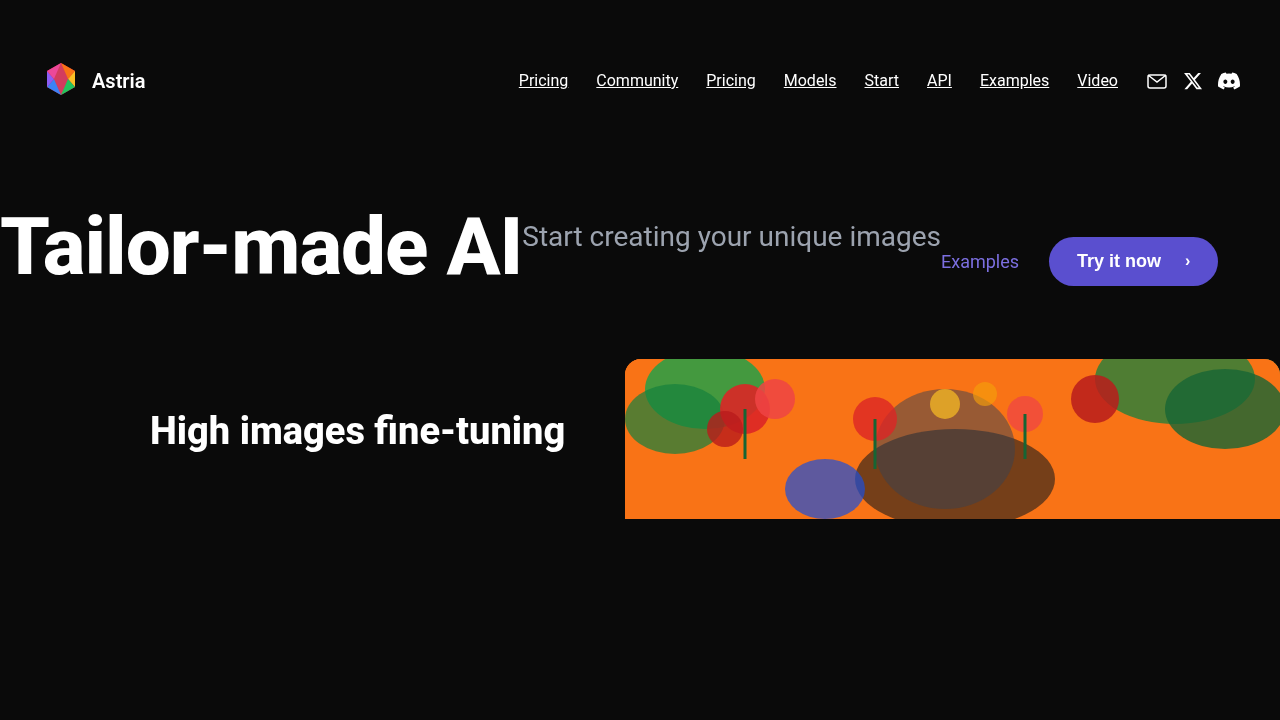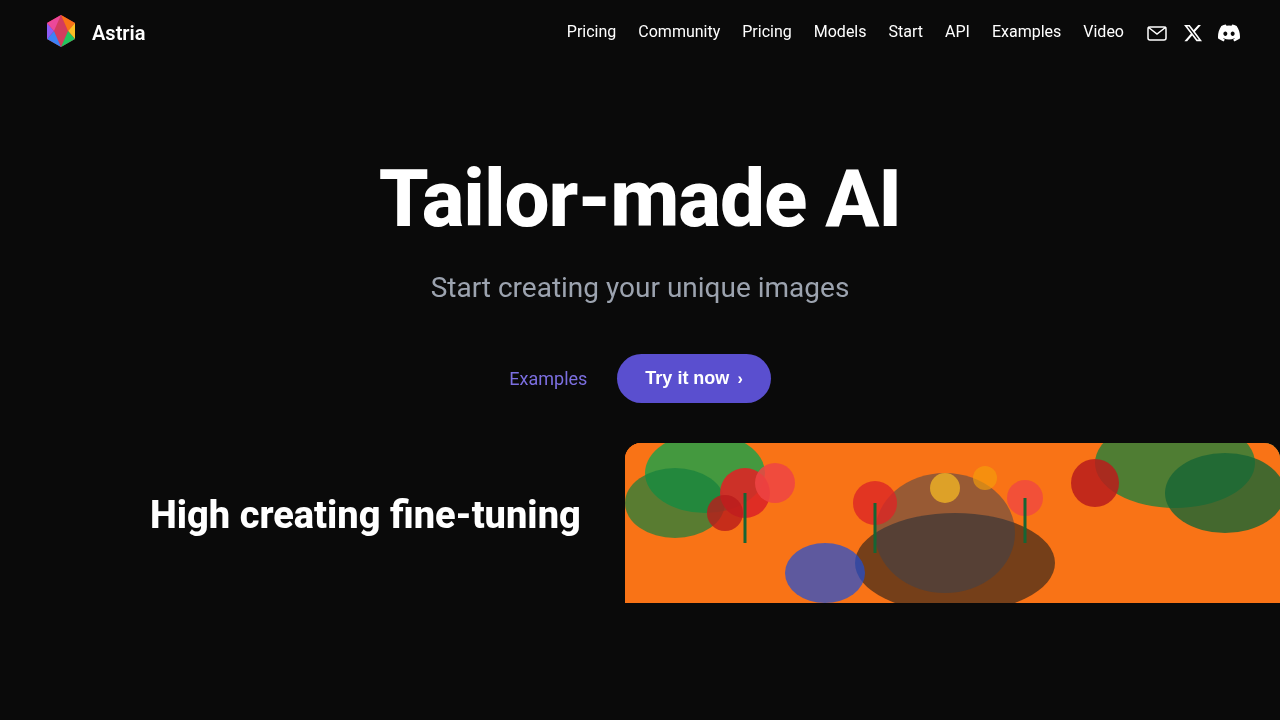--- a/index.html
+++ b/index.html
@@ -18,20 +18,21 @@
     }
 
     
     nav {
       display: flex;
       align-items: center;
       justify-content: space-between;
       padding: 0 40px;
       height: 65px;
       background: #0a0a0a;
+      margin-top: 48px;
     }
 
     .nav-left {
       display: flex;
       align-items: center;
       gap: 10px;
     }
 
     .logo-icon {
       width: 42px;
@@ -39,21 +40,23 @@
     }
 
     .brand-name {
       font-size: 20px;
       font-weight: 600;
       color: #ffffff;
     }
 
     .nav-right {
       display: flex;
-      gap: 22px;
+      align-items: center;
+      gap: 28px;
+      text-decoration: underline;
     }
 
     .nav-link {
       font-size: 16px;
       color: #ffffff;
       text-decoration: none;
       cursor: pointer;
     }
 
     .nav-icon {
@@ -68,21 +71,20 @@
 
     .nav-icons {
       display: flex;
       align-items: center;
       gap: 14px;
     }
 
     
     .hero {
       display: flex;
-      flex-direction: column;
       align-items: center;
       padding-top: 90px;
       text-align: center;
     }
 
     .hero-title {
       font-size: 80px;
       font-weight: 800;
       color: #ffffff;
       letter-spacing: -1px;
@@ -107,21 +109,21 @@
       color: #7c6fe0;
       background: none;
       border: none;
       cursor: pointer;
       text-decoration: none;
     }
 
     .btn-try {
       display: flex;
       align-items: center;
-      gap: 8px;
+      gap: 24px;
       background: #5a4fcf;
       color: #ffffff;
       border: none;
       border-radius: 50px;
       padding: 14px 28px;
       font-size: 18px;
       font-weight: 600;
       cursor: pointer;
     }
 
@@ -247,21 +249,21 @@
     <a class="btn-examples">Examples</a>
     <button class="btn-try">
       <span>Try it now</span>
       <span class="chevron-right">›</span>
     </button>
   </div>
 </section>
 
 <div class="lower-section">
   <div class="left-content">
-    <h2 class="section-title">High creating fine-tuning</h2>
+    <h2 class="section-title">High images fine-tuning</h2>
   </div>
   <div class="right-image">
     <div class="image-placeholder">
       <div class="art-overlay"></div>
 
       <svg width="100%" height="100%" viewBox="0 0 655 160" xmlns="http://www.w3.org/2000/svg" style="position:absolute;inset:0;">
 
         <rect width="655" height="160" fill="#f97316"></rect>
 
         <ellipse cx="80" cy="30" rx="60" ry="40" fill="#16a34a" opacity="0.8"></ellipse>

